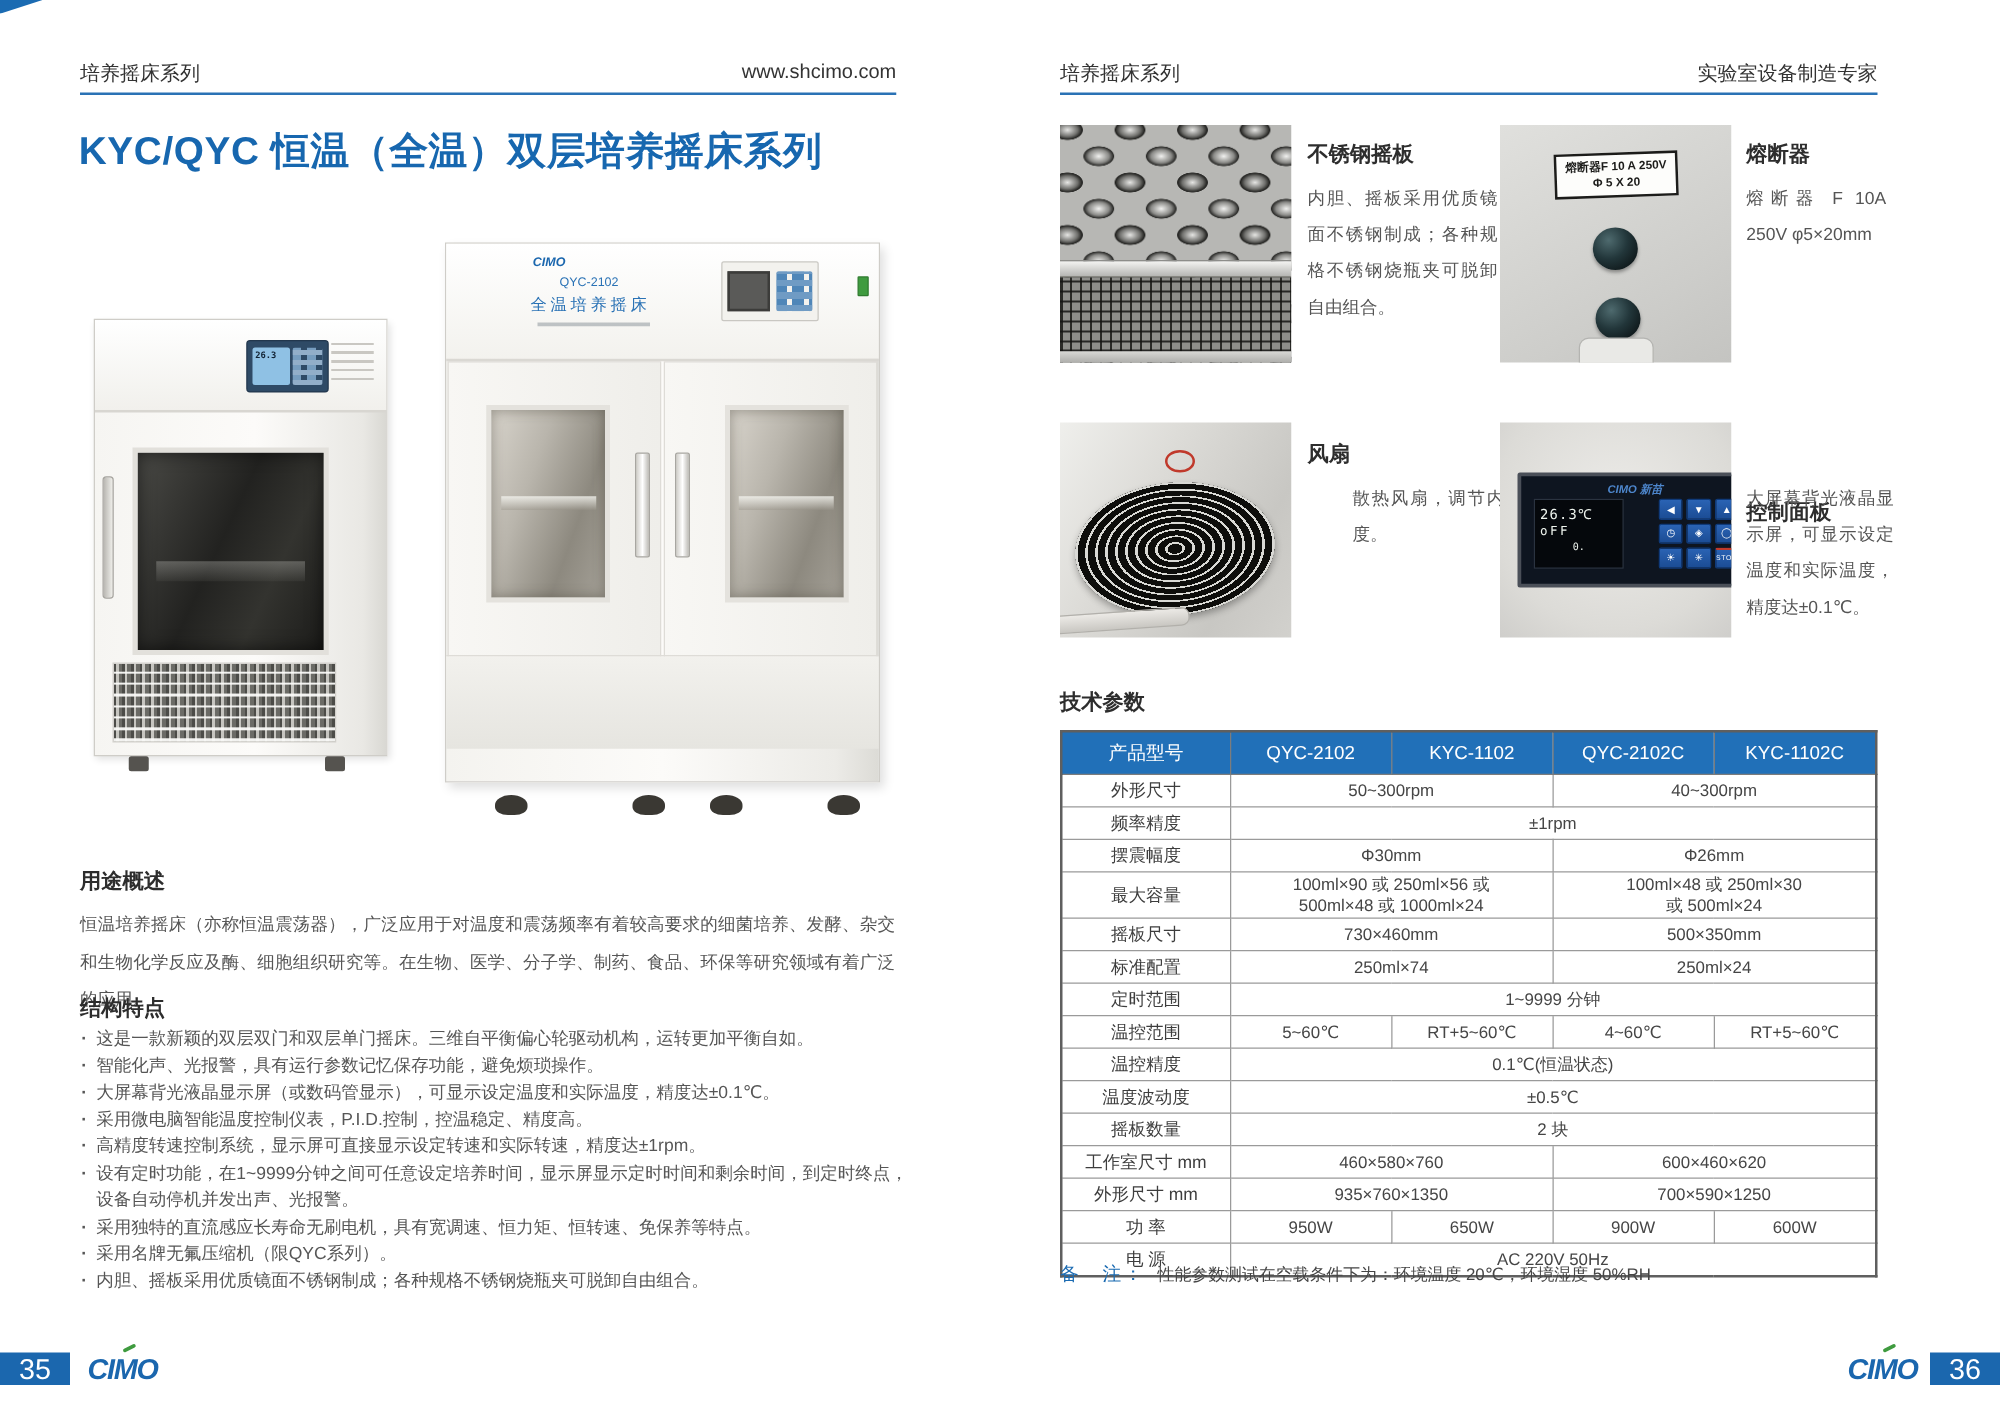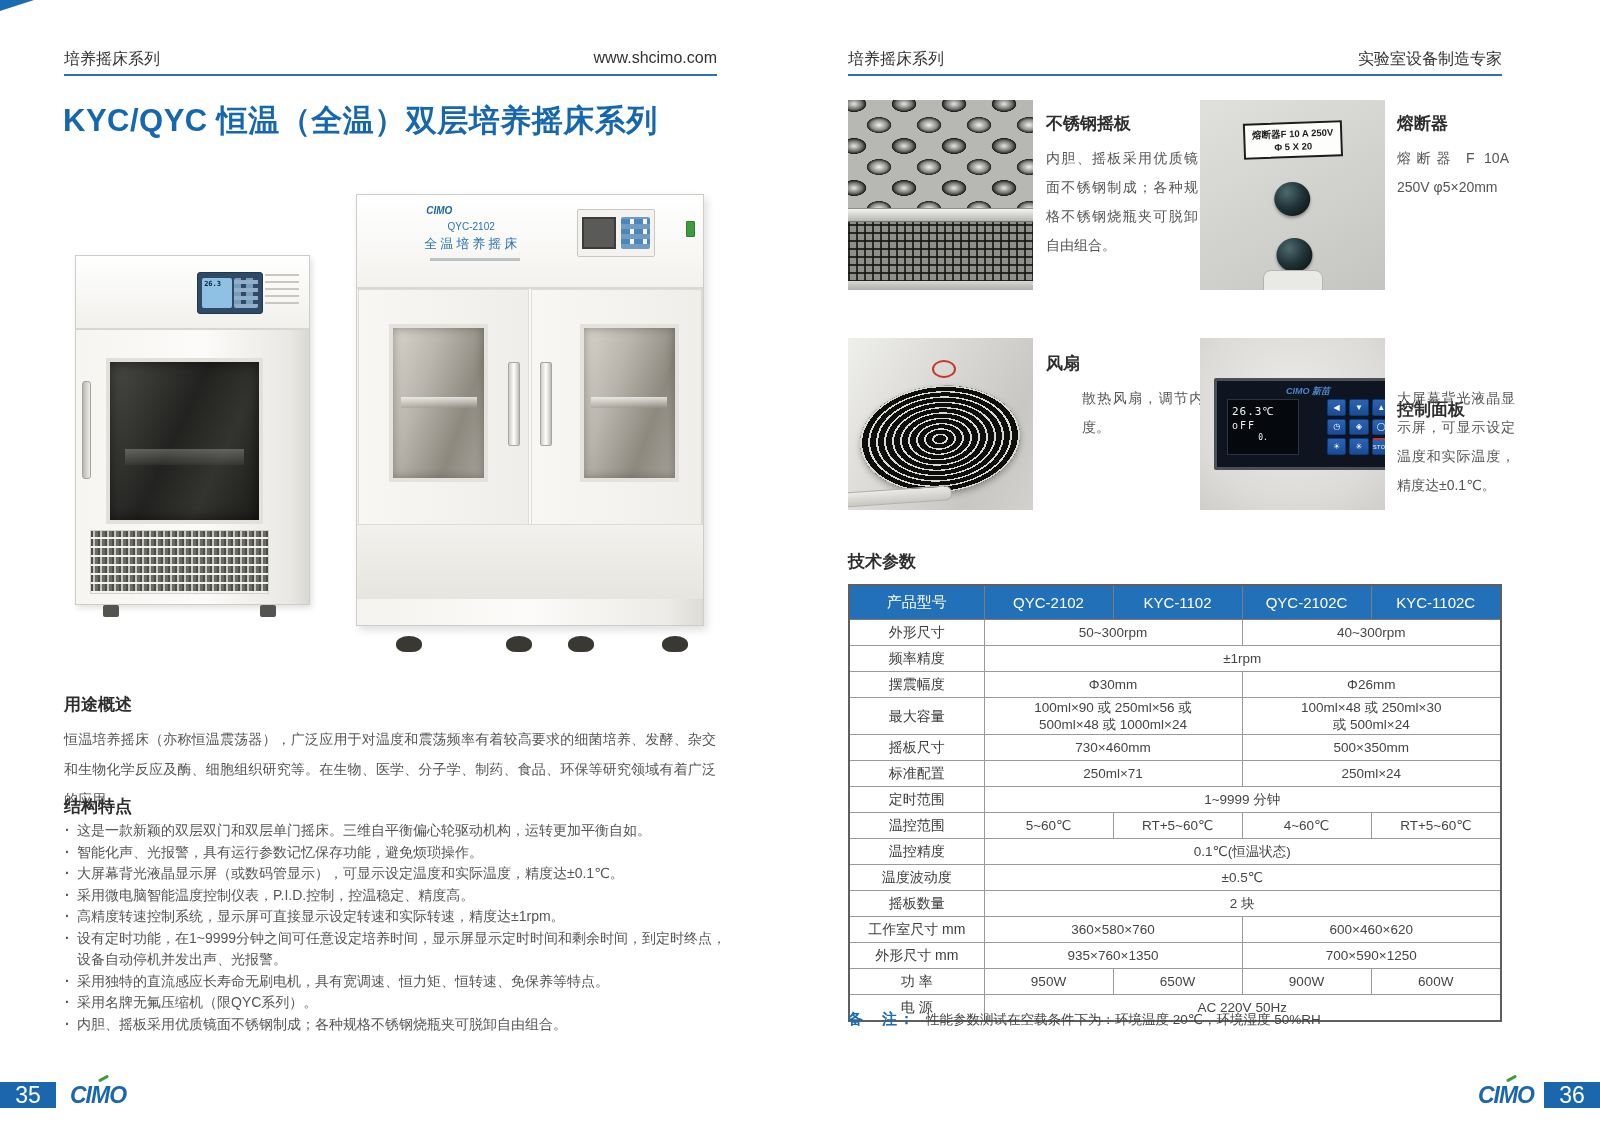--- a/index.html
+++ b/index.html
@@ -170,21 +170,21 @@
   
   .specs-head{left:48px;top:550px;}
   table.specs{position:absolute;left:48px;top:584px;width:652px;border-collapse:collapse;
     border:2px solid #5f5f5f;table-layout:fixed;}
   table.specs th{background:#2170b8;color:#ffffff;font-weight:normal;font-size:15px;height:31px;border:1px solid #7c7c7c;}
   table.specs td{border:1px solid #9a9a9a;text-align:center;font-size:13.5px;color:#454545;height:23px;
     padding:1px 3px;white-space:pre-line;line-height:17px;}
   table.specs td.lbl{font-size:14px;color:#3d3d3d;}
 
   .note{position:absolute;left:48px;top:1010px;font-size:13.5px;color:#454545;}
-  .note .nlab{color:#1b6bb2;font-weight:bold;font-size:15px;margin-right:10px;letter-spacing:2px;}
+  .note .nlab{color:#1b6bb2;font-weight:normal;font-size:15px;margin-right:10px;letter-spacing:2px;}
 </style>
 </head>
 <body>
 
 <div class="sheet">
   <div class="corner-accent"></div>
 
   <div class="page page-left">
     <div class="hdr-series">培养摇床系列</div>
     <div class="hdr-right">www.shcimo.com</div>
@@ -357,21 +357,21 @@
             <td colspan="2">100ml×48 或 250ml×30
 或 500ml×24</td>
           </tr>
           <tr>
             <td class="lbl">摇板尺寸</td>
             <td colspan="2">730×460mm</td>
             <td colspan="2">500×350mm</td>
           </tr>
           <tr>
             <td class="lbl">标准配置</td>
-            <td colspan="2">250ml×71</td>
+            <td colspan="2">250ml×74</td>
             <td colspan="2">250ml×24</td>
           </tr>
           <tr>
             <td class="lbl">定时范围</td>
             <td colspan="4">1~9999 分钟</td>
           </tr>
           <tr>
             <td class="lbl">温控范围</td>
             <td colspan="1">5~60℃</td>
             <td colspan="1">RT+5~60℃</td>
@@ -385,21 +385,21 @@
           <tr>
             <td class="lbl">温度波动度</td>
             <td colspan="4">±0.5℃</td>
           </tr>
           <tr>
             <td class="lbl">摇板数量</td>
             <td colspan="4">2 块</td>
           </tr>
           <tr>
             <td class="lbl">工作室尺寸 mm</td>
-            <td colspan="2">360×580×760</td>
+            <td colspan="2">460×580×760</td>
             <td colspan="2">600×460×620</td>
           </tr>
           <tr>
             <td class="lbl">外形尺寸 mm</td>
             <td colspan="2">935×760×1350</td>
             <td colspan="2">700×590×1250</td>
           </tr>
           <tr>
             <td class="lbl">功 率</td>
             <td colspan="1">950W</td>

